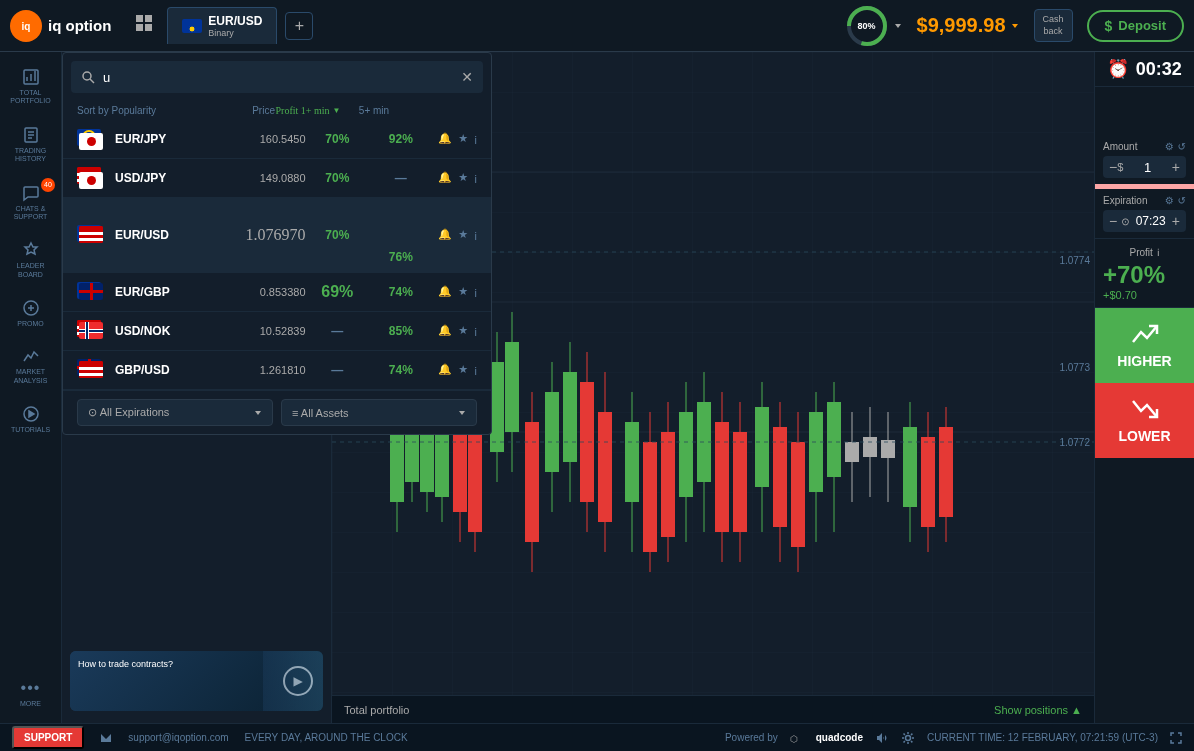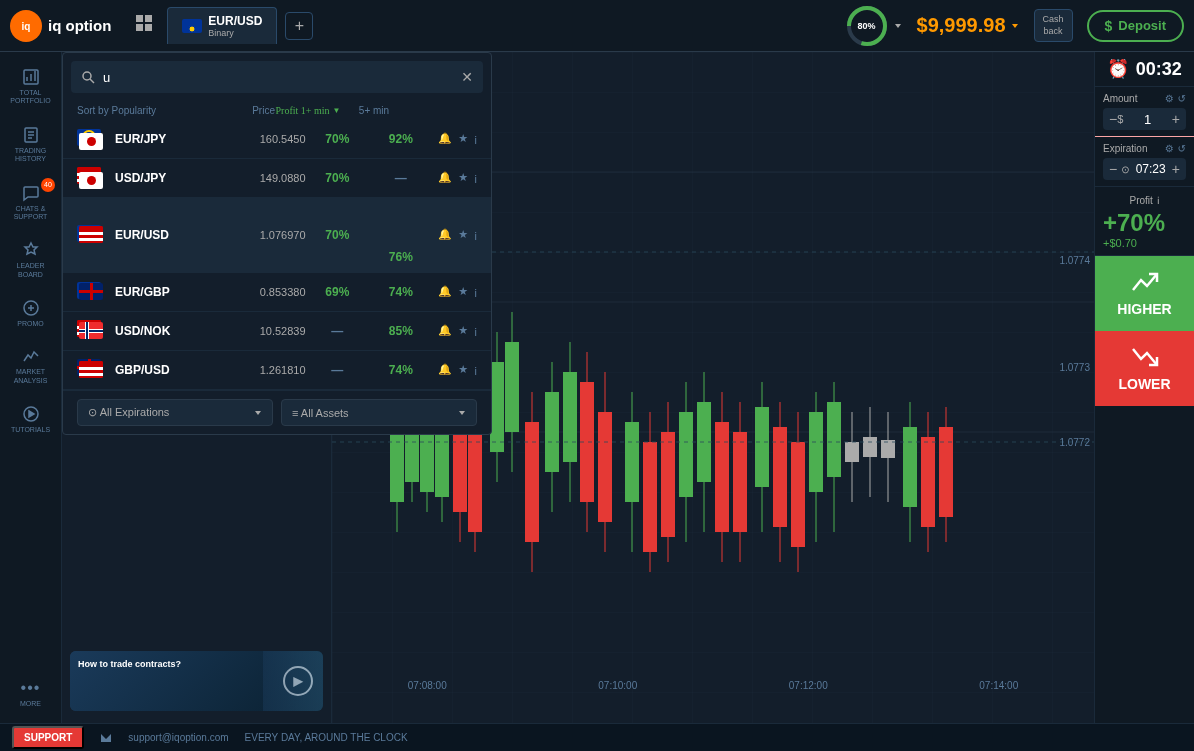--- a/index.html
+++ b/index.html
@@ -65,21 +65,21 @@
 
     
     .video-card { margin: 8px; border-radius: 6px; overflow: hidden; position: relative; background: #0f1923; cursor: pointer; }
     .video-thumb { width: 100%; height: 60px; background: linear-gradient(135deg, #1a3a5a, #0f2a3a); display: flex; align-items: center; justify-content: center; }
     .video-play { width: 30px; height: 30px; border: 2px solid #fff; border-radius: 50%; display: flex; align-items: center; justify-content: center; color: #fff; font-size: 12px; }
 
     
     .right-panel { width: 100px; background: #0f1923; display: flex; flex-direction: column; border-left: 1px solid #1a2a3a; }
     .timer-section { padding: 6px 8px; border-bottom: 1px solid #1a2a3a; text-align: center; }
     .timer-display { display: flex; align-items: center; justify-content: center; gap: 6px; font-size: 18px; font-weight: bold; color: #fff; }
-    .amount-section { padding: 6px 8px; border-bottom: 1px solid #fca5a5; }
+    .amount-section { padding: 6px 8px; border-bottom: 5px solid #fca5a5; margin-top: 48px; }
     .section-label { display: flex; align-items: center; justify-content: space-between; color: #aaa; font-size: 10px; margin-bottom: 4px; }
     .section-label-icons { display: flex; gap: 4px; color: #5a7a9a; }
     .amount-input-row { display: flex; align-items: center; background: #1a2a3a; border-radius: 4px; padding: 3px 6px; }
     .dollar { color: #aaa; font-size: 11px; }
     .amount-val { color: #fff; font-size: 13px; flex: 1; text-align: center; }
     .minus-btn, .plus-btn { color: #aaa; cursor: pointer; font-size: 14px; }
     .expiry-section { padding: 6px 8px; border-bottom: 1px solid #1a2a3a; }
     .expiry-row { display: flex; align-items: center; background: #1a2a3a; border-radius: 4px; padding: 3px 6px; gap: 4px; }
     .clock-icon { color: #aaa; font-size: 10px; }
     .expiry-val { color: #fff; font-size: 12px; flex: 1; text-align: center; }
@@ -309,21 +309,21 @@
             </svg>
         </div>
         <span class="nav-sub-item-name">Crypto CFD</span>
         <span class="nav-tab-badge">0</span>
       </div>
     </div>
 
     <div style="flex:1;display:flex;flex-direction:column;justify-content:flex-end;padding-bottom:4px;">
       <div class="video-card">
         <div class="video-thumb">
-          <div style="background:linear-gradient(135deg,#1a3a5a 0%,#0a2030 100%);width:100%;height:100%;position:relative;display:flex;font-weight:bold;">
+          <div style="background:linear-gradient(135deg,#1a3a5a 0%,#0a2030 100%);width:100%;height:100%;position:relative;display:flex;">
             <div style="position:absolute;top:8px;left:8px;font-size:9px;color:#fff;line-height:1.3;">How to trade
 contracts?</div>
             <div style="margin:auto;margin-right:10px;">
               <div class="video-play">▶</div>
             </div>
             <div style="position:absolute;top:0;right:0;width:60px;height:100%;background:linear-gradient(to right,#1a3a5a,#2a5a7a);opacity:0.5;"></div>
           </div>
         </div>
       </div>
     </div>
@@ -406,21 +406,21 @@
         <div style="font-size:5px;color:#ffcc00;">★</div>
       </div>
     </div></div>
       <div style="position:absolute;bottom:0;right:-4px;"><div style="width:24px;height:17px;border-radius:2px;overflow:hidden;flex-shrink:0;background:#cc0000;display:inline-block;">
       <div style="height:6px;background:#cc0000;"></div><div style="height:3px;background:#fff;"></div>
       <div style="height:3px;background:#cc0000;"></div><div style="height:3px;background:#fff;"></div>
       <div style="height:2px;background:#cc0000;"></div>
     </div></div>
     </div>
     <span class="search-row-name" style="flex:2;font-size:12px;color:#fff;font-weight:bold;margin-left:8px;">EUR/USD</span>
-    <span class="search-row-price" style="flex:1;text-align:right;font-size:11px;color:#aaa;">1.076970</span>
+    <span class="search-row-price" style="flex:1;text-align:right;font-size:16px;color:#aaa;font-family:Liberation Serif, serif;">1.076970</span>
     <span class="search-row-profit1" style="flex:1;text-align:center;font-size:12px;color:#4caf50;font-weight:bold;">70%</span>
     <span class="search-row-profit2" style="flex:1;text-align:center;font-size:12px;color:#4caf50;font-weight:bold;margin-top:44px;">76%</span>
     <div class="search-row-actions">
       <span style="cursor:pointer;color:#5a7a9a;font-size:11px;">🔔</span>
       <span style="cursor:pointer;color:#5a7a9a;font-size:11px;">★</span>
       <span style="cursor:pointer;color:#5a7a9a;font-size:11px;">ℹ</span>
     </div>
   </div>
           <div class="search-row">
     <div style="display:flex;align-items:center;width:22px;height:22px;position:relative;flex-shrink:0;margin-right:8px;">
@@ -429,21 +429,21 @@
         <div style="font-size:5px;color:#ffcc00;">★</div>
       </div>
     </div></div>
       <div style="position:absolute;bottom:0;right:-4px;"><div style="width:24px;height:17px;background:#012169;border-radius:2px;display:inline-flex;align-items:center;justify-content:center;flex-shrink:0;position:relative;overflow:hidden;">
       <div style="position:absolute;width:100%;height:3px;background:#cc0000;"></div>
       <div style="position:absolute;height:100%;width:3px;background:#cc0000;"></div>
     </div></div>
     </div>
     <span class="search-row-name" style="flex:2;font-size:12px;color:#fff;font-weight:bold;margin-left:8px;">EUR/GBP</span>
     <span class="search-row-price" style="flex:1;text-align:right;font-size:11px;color:#aaa;">0.853380</span>
-    <span class="search-row-profit1" style="flex:1;text-align:center;font-size:12px;color:#4caf50;font-weight:bold;">69%</span>
+    <span class="search-row-profit1" style="flex:1;text-align:center;font-size:16px;color:#4caf50;font-weight:bold;">69%</span>
     <span class="search-row-profit2" style="flex:1;text-align:center;font-size:12px;color:#4caf50;font-weight:bold;">74%</span>
     <div class="search-row-actions">
       <span style="cursor:pointer;color:#5a7a9a;font-size:11px;">🔔</span>
       <span style="cursor:pointer;color:#5a7a9a;font-size:11px;">★</span>
       <span style="cursor:pointer;color:#5a7a9a;font-size:11px;">ℹ</span>
     </div>
   </div>
           <div class="search-row">
     <div style="display:flex;align-items:center;width:22px;height:22px;position:relative;flex-shrink:0;margin-right:8px;">
       <div style="position:absolute;top:0;left:0;"><div style="width:24px;height:17px;border-radius:2px;overflow:hidden;flex-shrink:0;background:#cc0000;display:inline-block;">
@@ -596,27 +596,25 @@
       <rect x="607" y="375" width="14" height="90" fill="#e53935"></rect>
 
       <line x1="0" y1="200" x2="100%" y2="200" stroke="#2a4a5a" stroke-width="0.8" stroke-dasharray="4,4"></line>
       <line x1="0" y1="390" x2="100%" y2="390" stroke="#2a4a5a" stroke-width="0.8" stroke-dasharray="4,4"></line>
     </svg>
 
     <div style="position:absolute;right:4px;top:203px;color:#5a7a9a;font-size:10px;">1.0774</div>
     <div style="position:absolute;right:4px;top:310px;color:#5a7a9a;font-size:10px;">1.0773</div>
     <div style="position:absolute;right:4px;top:385px;color:#5a7a9a;font-size:10px;">1.0772</div>
 
-    <div style="position:absolute;bottom:32px;left:0;right:0;display:flex;justify-content:space-around;color:#5a7a9a;font-size:10px;">
-      <span>07:08:00</span>
-      <span>07:10:00</span>
-      <span>07:12:00</span>
-      <span>07:14:00</span>
-    </div>
-
+
+    <div style="position:absolute;bottom:0;left:0;right:0;height:28px;background:#0a1520;display:flex;align-items:center;justify-content:space-between;padding:0 12px;border-top:1px solid #1a2a3a;">
+      <span style="color:#aaa;font-size:11px;">Total portfolio</span>
+      <span style="color:#4caf50;font-size:11px;cursor:pointer;">Show positions ▲</span>
+    </div>
   </div>
 
   <div class="right-panel">
 
     <div class="timer-section">
       <div class="timer-display">
         <span>⏰</span>
         <span>00:32</span>
       </div>
     </div>
@@ -685,13 +683,31 @@
 
 </div>
 
 <div class="bottombar">
   <button class="support-btn">SUPPORT</button>
   <svg width="12" height="12" viewBox="0 0 12 12" fill="#5a7a9a">
       <path d="M1 2 h10 v8 h-10 z M1 2 l5 5 5-5"></path>
     </svg>
   <span style="cursor:pointer;">support@iqoption.com</span>
   <span>EVERY DAY, AROUND THE CLOCK</span>
+  <div class="bottombar-right">
+    <span>Powered by</span>
+    <svg width="14" height="14" viewBox="0 0 14 14" fill="#aaa">
+        <text x="0" y="11" font-size="9">⬡</text>
+      </svg>
+    <span style="color:#fff;font-weight:bold;">quadcode</span>
+    <svg width="14" height="14" viewBox="0 0 14 14" fill="#5a7a9a" style="cursor:pointer;">
+        <path d="M2 5 h2 l3-3 v10 l-3-3 h-2 z M10 4 q3 3 0 6 M8.5 5.5 q1.5 1.5 0 3"></path>
+      </svg>
+    <svg width="14" height="14" viewBox="0 0 14 14" fill="none" stroke="#5a7a9a" stroke-width="1.5" style="cursor:pointer;">
+        <circle cx="7" cy="7" r="2.5"></circle>
+        <path d="M7 1 v2 M7 11 v2 M1 7 h2 M11 7 h2 M2.5 2.5 l1.4 1.4 M10 10 l1.4 1.4 M2.5 11.5 l1.4-1.4 M10 4 l1.4-1.4"></path>
+      </svg>
+    <span>CURRENT TIME: 12 FEBRUARY, 07:21:59 (UTC-3)</span>
+    <svg width="12" height="12" viewBox="0 0 12 12" fill="none" stroke="#5a7a9a" stroke-width="1.5" style="cursor:pointer;">
+        <path d="M1 4 V1 H4 M8 1 H11 V4 M11 8 V11 H8 M4 11 H1 V8"></path>
+      </svg>
+  </div>
 </div>
 
 </body></html>

